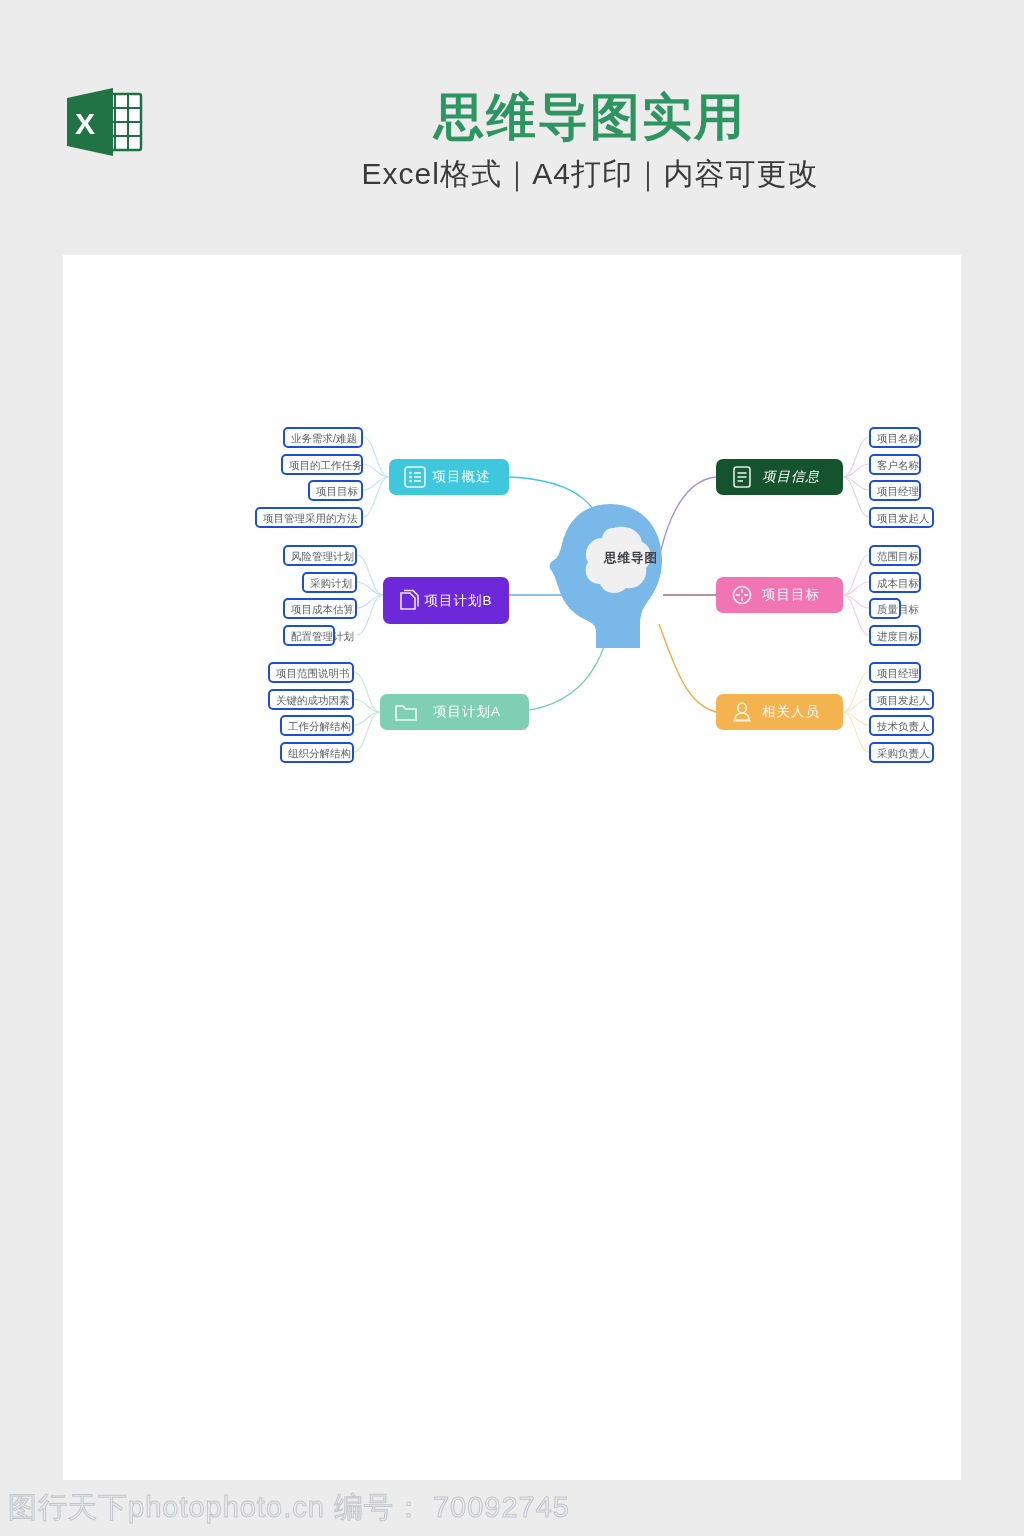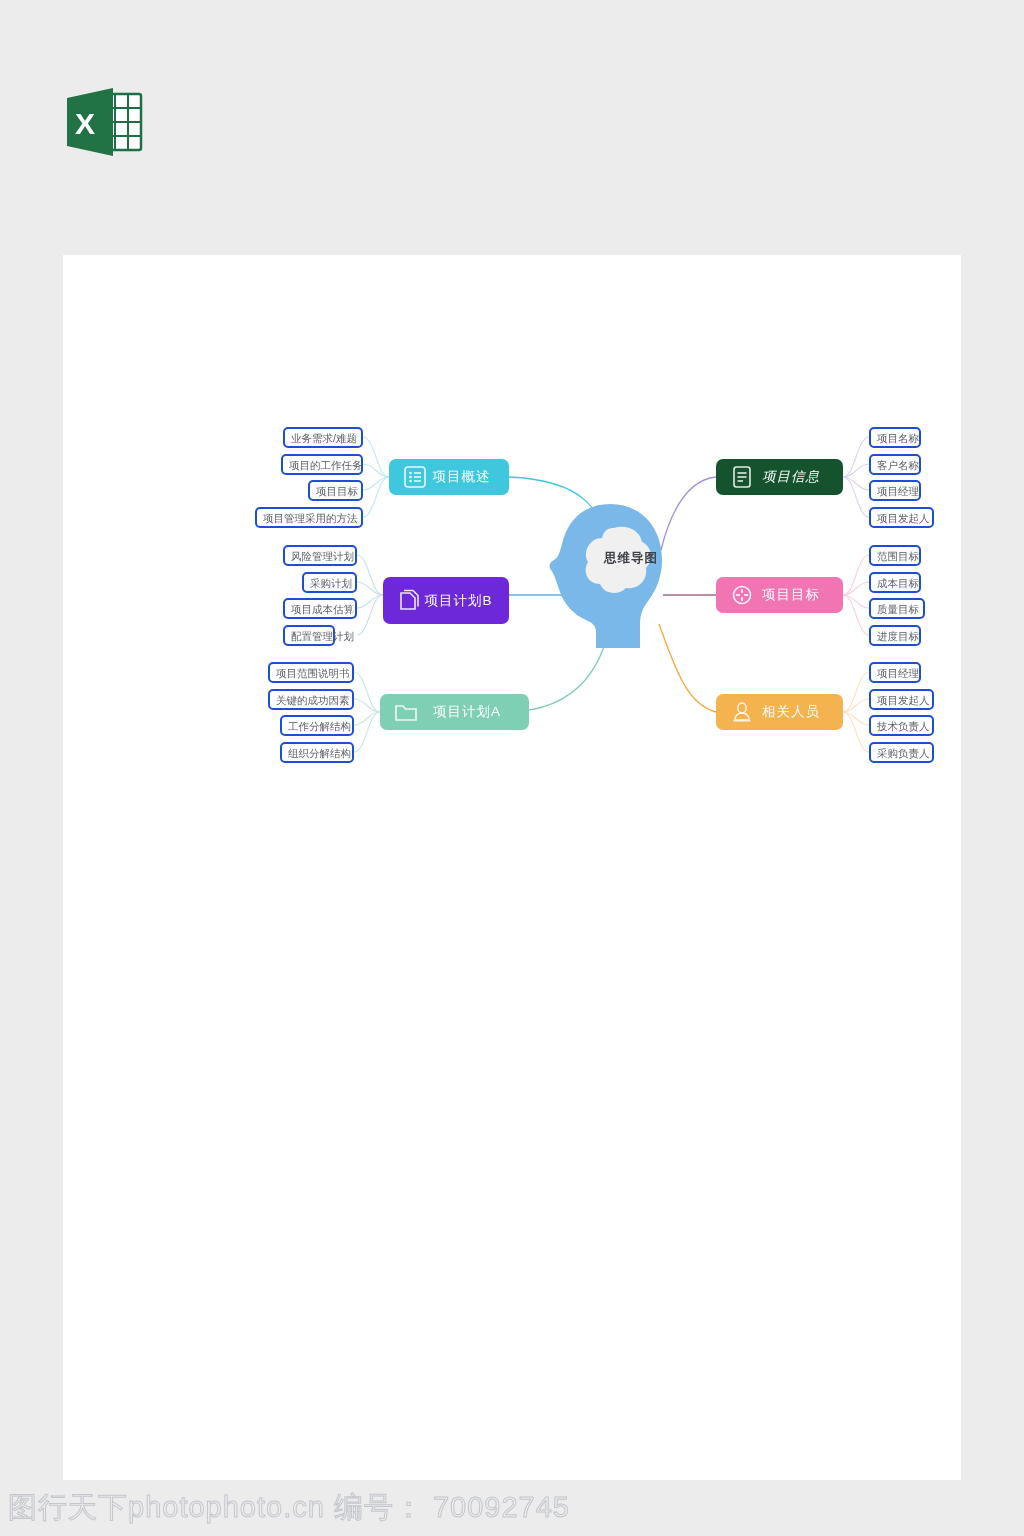--- a/index.html
+++ b/index.html
@@ -74,20 +74,24 @@
         <line x1="38" y1="36" x2="78" y2="36"></line>
         <line x1="38" y1="50" x2="78" y2="50"></line>
         <line x1="52" y1="8" x2="52" y2="64"></line>
         <line x1="65" y1="8" x2="65" y2="64"></line>
       </g>
       <path d="M4 12 L50 2 L50 70 L4 60 Z" fill="#217346"></path>
       <text x="22" y="48" font-family="Liberation Sans, sans-serif" font-size="30" font-weight="bold" fill="#ffffff" text-anchor="middle">X</text>
     </svg>
   </div>
 
+  <div id="title-block">
+    <div id="main-title">思维导图实用</div>
+    <div id="sub-title">Excel格式｜A4打印｜内容可更改</div>
+  </div>
 </div>
 
 <div id="sheet">
 
   <div id="mindmap">
 
     <svg id="mm-svg" viewBox="0 0 898 400" preserveAspectRatio="none">
       <g fill="none" stroke-width="1.3">
 
         <path d="M446 77 C 520 80, 540 110, 545 150" stroke="#3fc8dd"></path>
@@ -226,21 +230,21 @@
           <line x1="13" y1="7" x2="13" y2="11"></line>
           <line x1="13" y1="15" x2="13" y2="19"></line>
           <line x1="7" y1="13" x2="11" y2="13"></line>
           <line x1="15" y1="13" x2="19" y2="13"></line>
         </svg>
       </span>
       <span class="nlabel">项目目标</span>
     </div>
     <div class="leaf" style="left:806px;top:145px;width:52px;">范围目标</div>
     <div class="leaf" style="left:806px;top:172px;width:52px;">成本目标</div>
-    <div class="leaf" style="left:806px;top:198px;width:56px;">质量目标</div>
+    <div class="leaf" style="left:806px;top:198px;width:32px;">质量目标</div>
     <div class="leaf" style="left:806px;top:225px;width:52px;">进度目标</div>
 
     <div class="node right" style="left:653px;top:294px;width:127px;height:36px;background:#f5b350;">
       <span class="nicon">
         <svg viewBox="0 0 26 26" width="26" height="26" fill="none" stroke="#ffffff" stroke-width="1.5">
           <ellipse cx="13" cy="9" rx="4.2" ry="5"></ellipse>
           <path d="M6 21 C6 16 9.5 14 13 14 C16.5 14 20 16 20 21 Z"></path>
           <line x1="4.5" y1="21.8" x2="21.5" y2="21.8"></line>
         </svg>
       </span>

